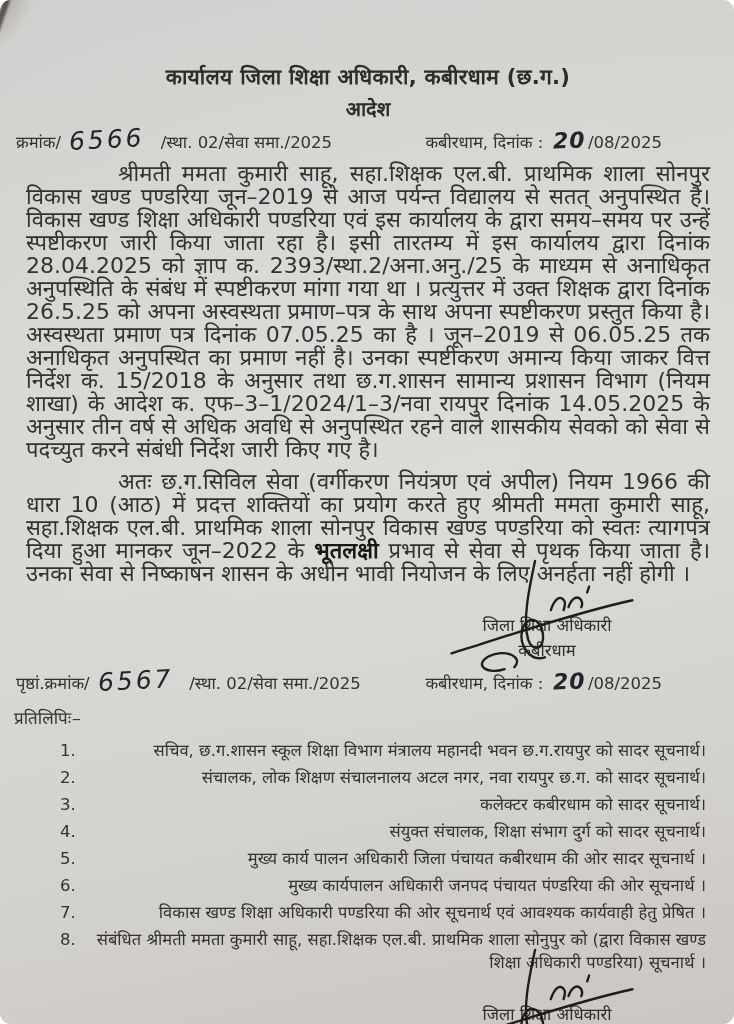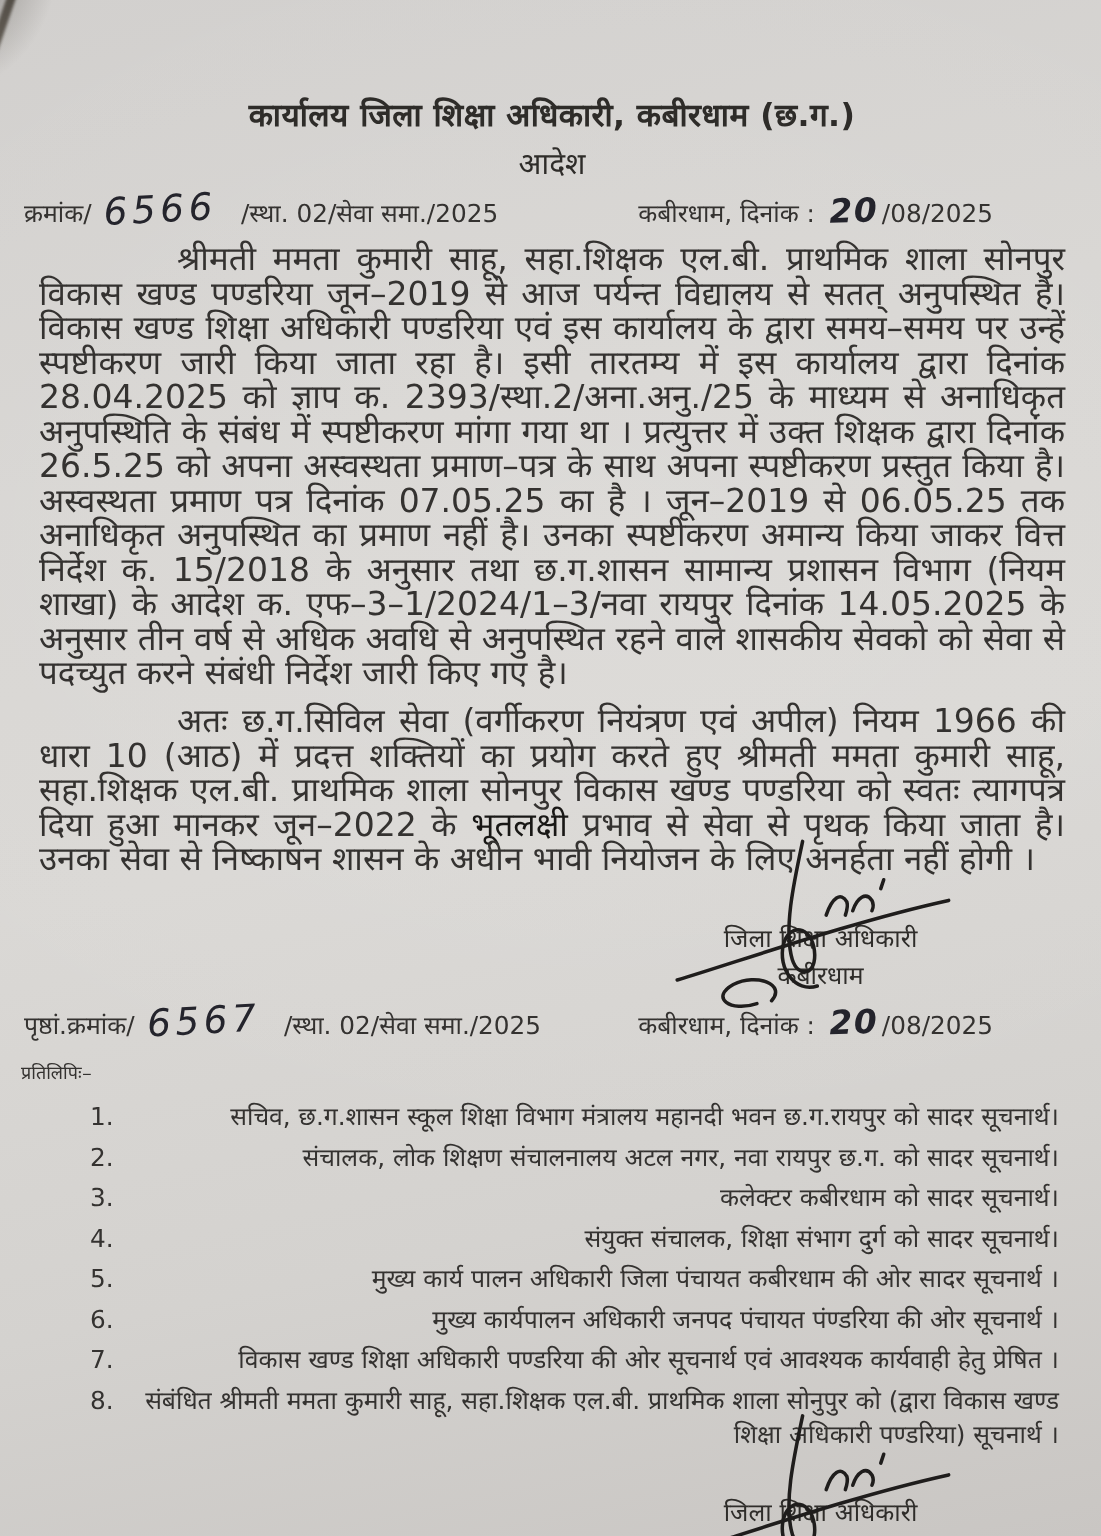--- a/index.html
+++ b/index.html
@@ -9,20 +9,21 @@
     position:relative;
     width:734px; height:1024px;
     overflow:hidden;
     box-sizing:border-box;
     padding:62px 24px 0 26px;
     background:
       radial-gradient(ellipse 120% 60% at 55% 35%, rgba(255,255,255,0.10), rgba(0,0,0,0) 70%),
       linear-gradient(168deg, #d2d0ce 0%, #d8d6d3 28%, #dad8d5 52%, #d4d2cf 76%, #c9c6c3 100%);
     font-family:"DejaVu Sans", sans-serif;
     color:#343230;
+    border-radius:11px;
   }
 
   
   .edge-streak {
     position:absolute; top:-12px; left:8px;
     width:6px; height:252px;
     background:linear-gradient(to bottom, #4e4942, #837c73 45%, rgba(131,124,115,0));
     transform:rotate(19deg);
     transform-origin:top left;
     border-radius:4px;
@@ -34,21 +35,21 @@
   }
 
   .office-title {
     text-align:center;
     font-size:21px; font-weight:bold;
     letter-spacing:0.3px;
     color:#2e2c29;
   }
   .order-title {
     text-align:center;
-    font-size:20px; font-weight:normal;
+    font-size:20px; font-weight:bold;
     margin-top:5px;
     color:#2e2c29;
   }
 
   .ref-row {
     display:flex; justify-content:space-between; align-items:baseline;
     font-size:16.5px; margin-top:8px; white-space:nowrap;
   }
   .ref-left { margin-left:-10px; }
   .ref-right { padding-right:48px; }
@@ -70,38 +71,38 @@
     transform:rotate(-2deg);
     margin:0 2px 0 10px;
   }
 
   .para {
     font-size:22px; line-height:23px;
     text-align:justify;
     margin:9px 0 0 0;
   }
   .para.indent { text-indent:92px; }
-  .bold-word { font-weight:normal; color:#181715;margin-top:37px; }
+  .bold-word { font-weight:bold; color:#181715;margin-top:37px; }
 
   .sig-block {
     position:relative;
     width:250px;
     margin:28px 38px 0 auto;
     text-align:center;
     font-size:16.5px; line-height:25px;
     color:#2f2d2a;
   }
   .sig-scribble {
     position:absolute; left:12px; top:-56px;
     width:210px; height:118px;
     pointer-events:none;
   }
 
   .copies-heading {
-    font-size:12px; margin:12px 0 0 -12px;font-family:Liberation Mono, monospace;
+    font-size:17px; margin:12px 0 0 -12px;font-family:Liberation Mono, monospace;
   }
   .copy-list { margin-top:10px; }
   .copy-item {
     display:flex;
     font-size:16.5px; line-height:23px;
     margin:0 0 4px 34px;
   }
   .copy-num { min-width:26px; flex:none; }
   .copy-text { flex:1; padding-right:4px; text-align:right; }
 </style>

